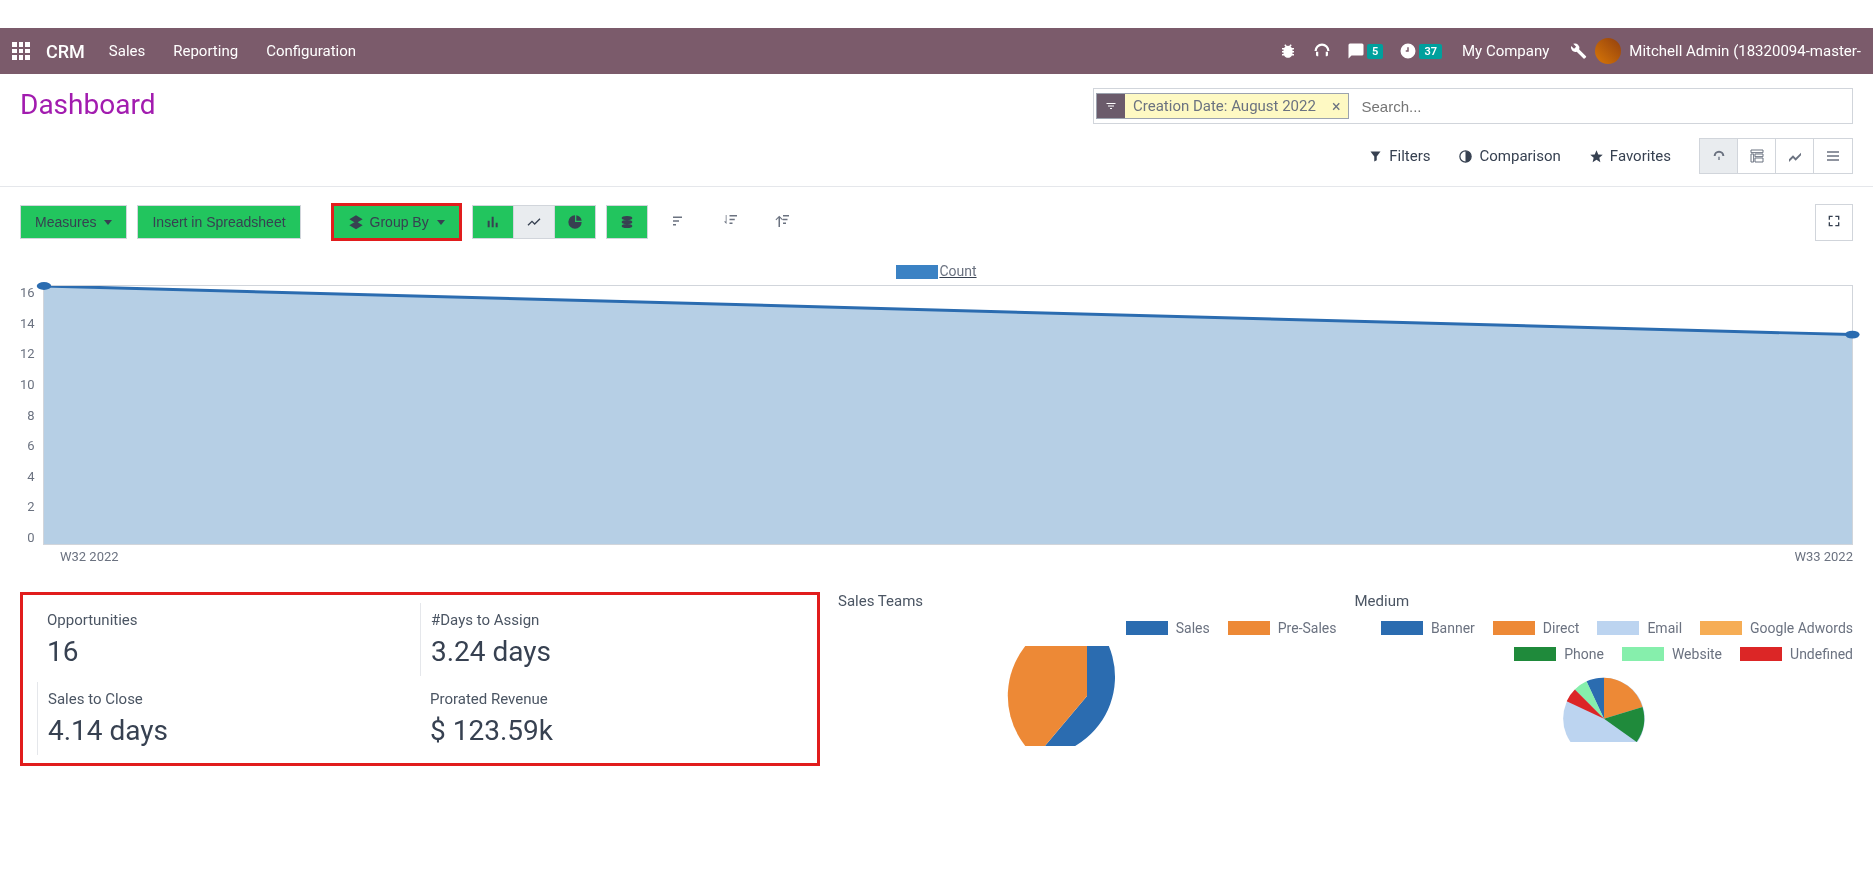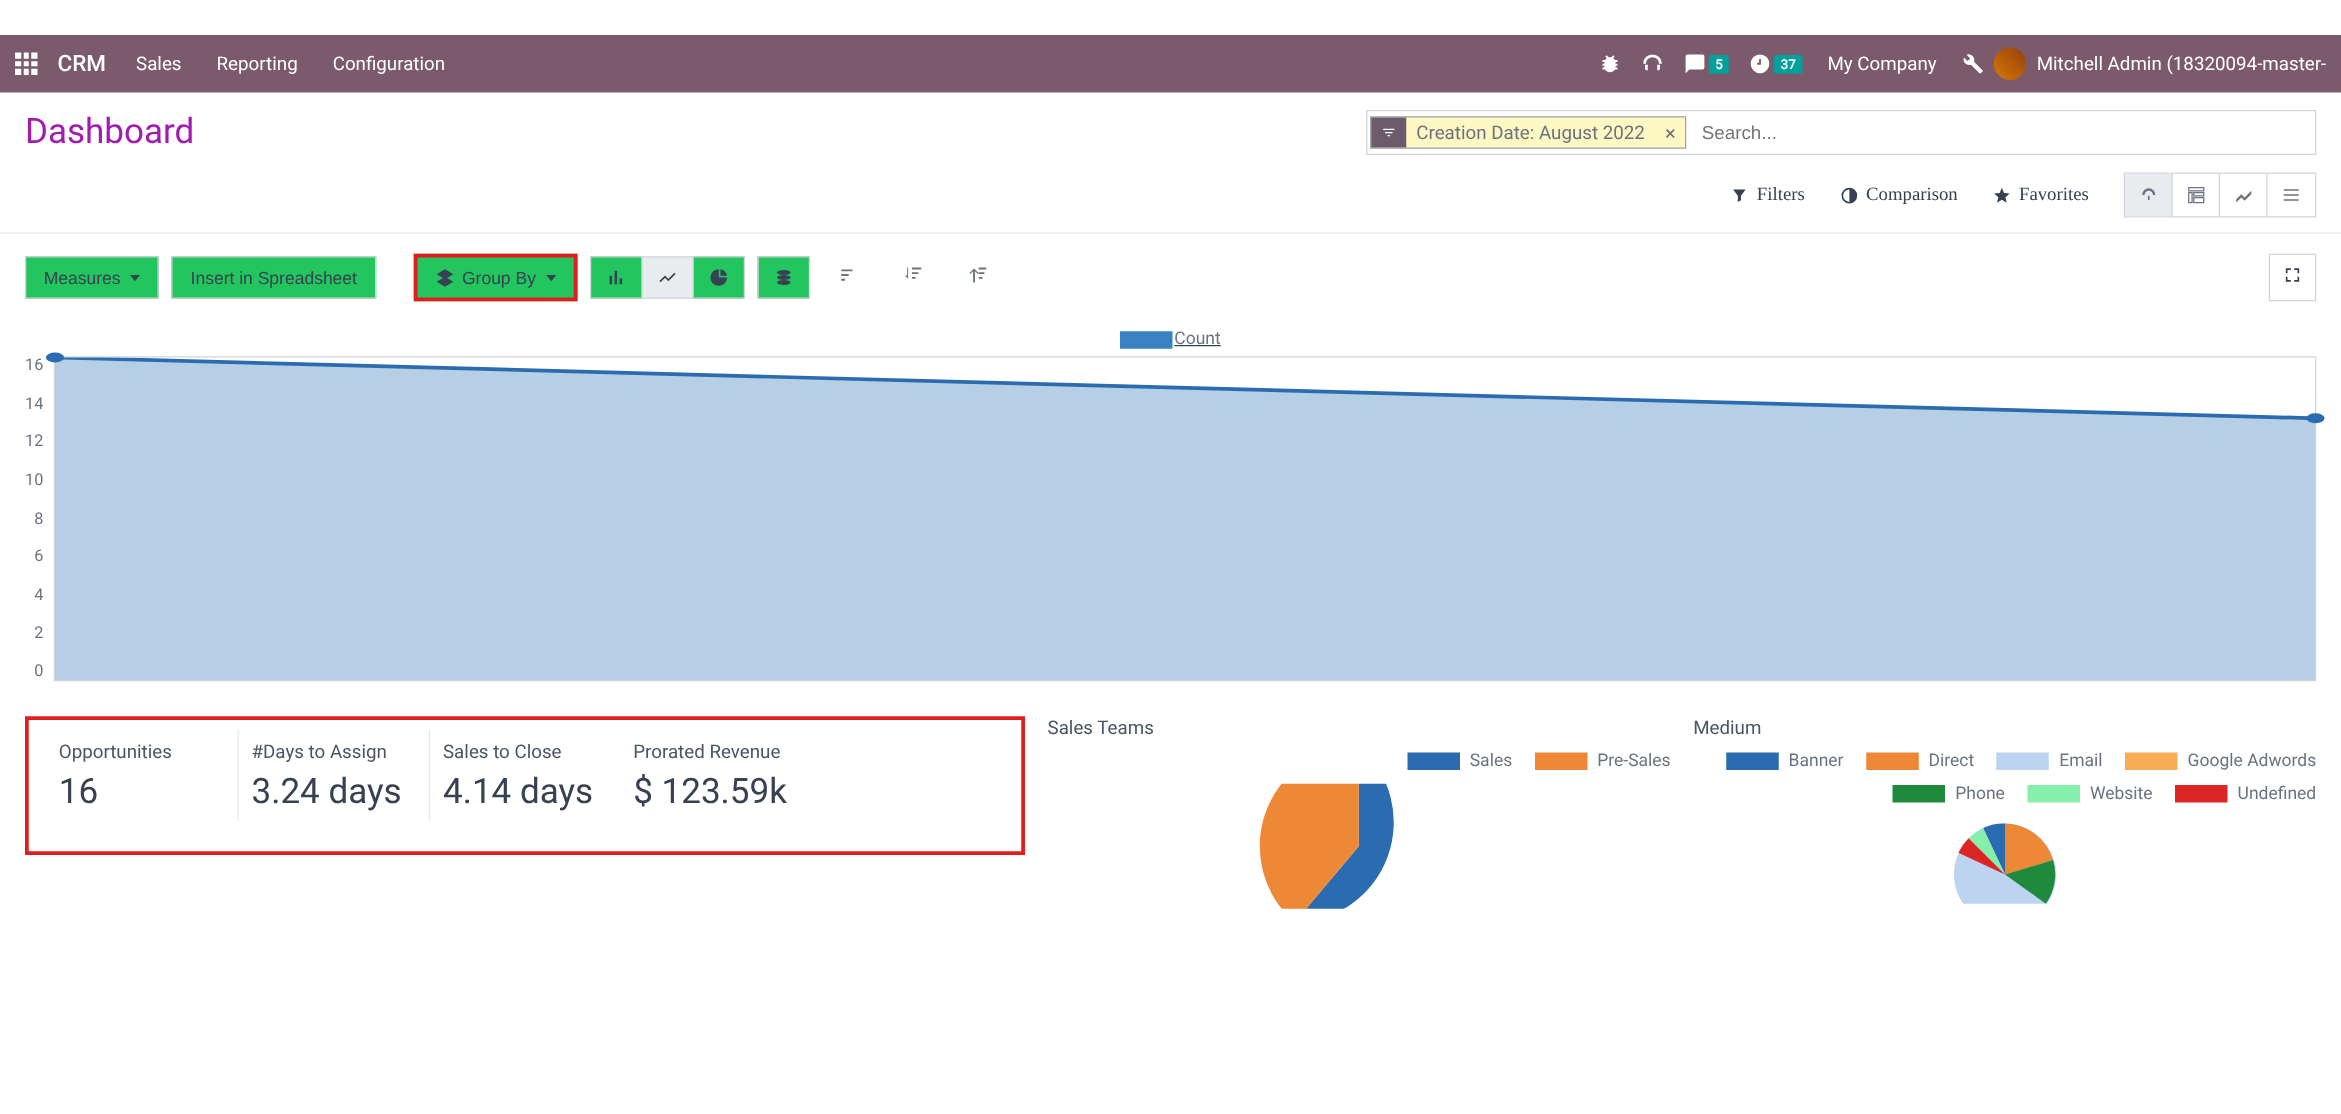--- a/index.html
+++ b/index.html
@@ -24,21 +24,21 @@
 .controlbar .title { font-size: 28px; color: #a21caf; font-weight: 400; }
 .controlbar .right { margin-left: auto; }
 .searchbox { display: flex; align-items: center; border: 1px solid #d1d5db; min-width: 760px; height: 36px; }
 .search-facet { display: flex; align-items: center; background: #fef9c3; border: 1px solid #9ca3af; margin: 2px; }
 .search-facet .facet-icon { background: #6b5b6b; color: #fff; padding: 6px 8px; display: flex; align-items: center; }
 .search-facet .facet-text { padding: 0 8px; color: #6b7280; font-size: 15px; }
 .search-facet .facet-close { padding: 0 8px; color: #6b7280; cursor: pointer; font-size: 16px; }
 .search-input { flex: 1; border: none; outline: none; padding: 0 10px; font-size: 15px; }
 
 
-.filterbar { display: flex; align-items: center; padding: 6px 20px 12px 20px; border-bottom: 1px solid #e5e7eb; font-family: Liberation Serif, serif; }
+.filterbar { display: flex; align-items: center; padding: 6px 20px 12px 20px; border-bottom: 1px solid #e5e7eb; }
 .filterbar .left-spacer { flex: 1; }
 .filterbar .fbtn { display: flex; align-items: center; margin-right: 28px; cursor: pointer; color: #374151; font-size: 15px; }
 .filterbar .fbtn svg { width: 15px; height: 15px; margin-right: 6px; fill: #374151; }
 .filterbar .view-switch { display: flex; border: 1px solid #d1d5db; margin-left: auto; }
 .filterbar .vbtn { width: 38px; height: 34px; display: flex; align-items: center; justify-content: center; cursor: pointer; border-right: 1px solid #d1d5db; }
 .filterbar .vbtn:last-child { border-right: none; }
 .filterbar .vbtn.active { background: #e9ecef; }
 .filterbar .vbtn svg { width: 16px; height: 16px; fill: #6b7280; }
 
 
@@ -63,21 +63,21 @@
 .chart-legend .swatch { width: 42px; height: 14px; background: #3b82c4; }
 .chart-legend .lbl { color: #6b7280; }
 .chart-body { display: flex; position: relative; height: 260px; }
 .y-axis { display: flex; flex-direction: column; justify-content: space-between; align-items: flex-end; padding-right: 8px; color: #6b7280; font-size: 13px; height: 100%; }
 .plot { flex: 1; border: 1px solid #d1d5db; position: relative; background: #fff; }
 .plot svg { position: absolute; inset: 0; width: 100%; height: 100%; }
 .x-axis { display: flex; justify-content: space-between; color: #6b7280; font-size: 13px; padding: 4px 0 0 40px; }
 
 
 .kpi-row { display: flex; padding: 16px 20px; gap: 18px; align-items: flex-start; }
-.kpi-grid { display: grid; grid-template-columns: repeat(5, 1fr); width: 800px; padding: 8px 14px 24px 14px; gap: 6px 0; }
+.kpi-grid { display: grid; grid-template-columns: repeat(2, 1fr); width: 800px; padding: 8px 14px 2px 14px; gap: 6px 0; }
 .kpi { padding: 8px 10px; border-left: 1px solid #e5e7eb; }
 .kpi:nth-child(1), .kpi:nth-child(4) { border-left: none; }
 .kpi .k-label { color: #4b5563; font-size: 15px; margin-bottom: 6px; }
 .kpi .k-value { color: #374151; font-size: 28px; }
 .mini-chart { flex: 1; }
 .mini-chart .mc-title { color: #4b5563; font-size: 15px; margin-bottom: 10px; }
 .mc-legend { display: flex; flex-wrap: wrap; gap: 10px 18px; justify-content: flex-end; margin-bottom: 10px; }
 .mc-legend .item { display: flex; align-items: center; gap: 8px; color: #6b7280; }
 .mc-legend .sw { width: 42px; height: 14px; }
 .mc-pie { display: flex; justify-content: center; }
@@ -275,20 +275,24 @@
       <svg viewBox="0 0 1000 260" preserveAspectRatio="none">
         <polygon points="0,0 1000,49 1000,260 0,260" fill="#a9c7e0" opacity="0.85"></polygon>
         <line x1="0" y1="0" x2="1000" y2="49" stroke="#2b6cb0" stroke-width="3"></line>
       </svg>
       <svg viewBox="0 0 1000 260" preserveAspectRatio="none" style="overflow:visible">
         <circle cx="0" cy="0" r="4" fill="#2b6cb0"></circle>
         <circle cx="1000" cy="49" r="4" fill="#2b6cb0"></circle>
       </svg>
     </div>
   </div>
+  <div class="x-axis">
+    <span>W32 2022</span>
+    <span>W33 2022</span>
+  </div>
 </div>
 
 <div class="kpi-row">
   <div class="kpi-grid red-box">
     <div class="kpi">
       <div class="k-label">Opportunities</div>
       <div class="k-value">16</div>
     </div>
     <div class="kpi">
       <div class="k-label">#Days to Assign</div>

